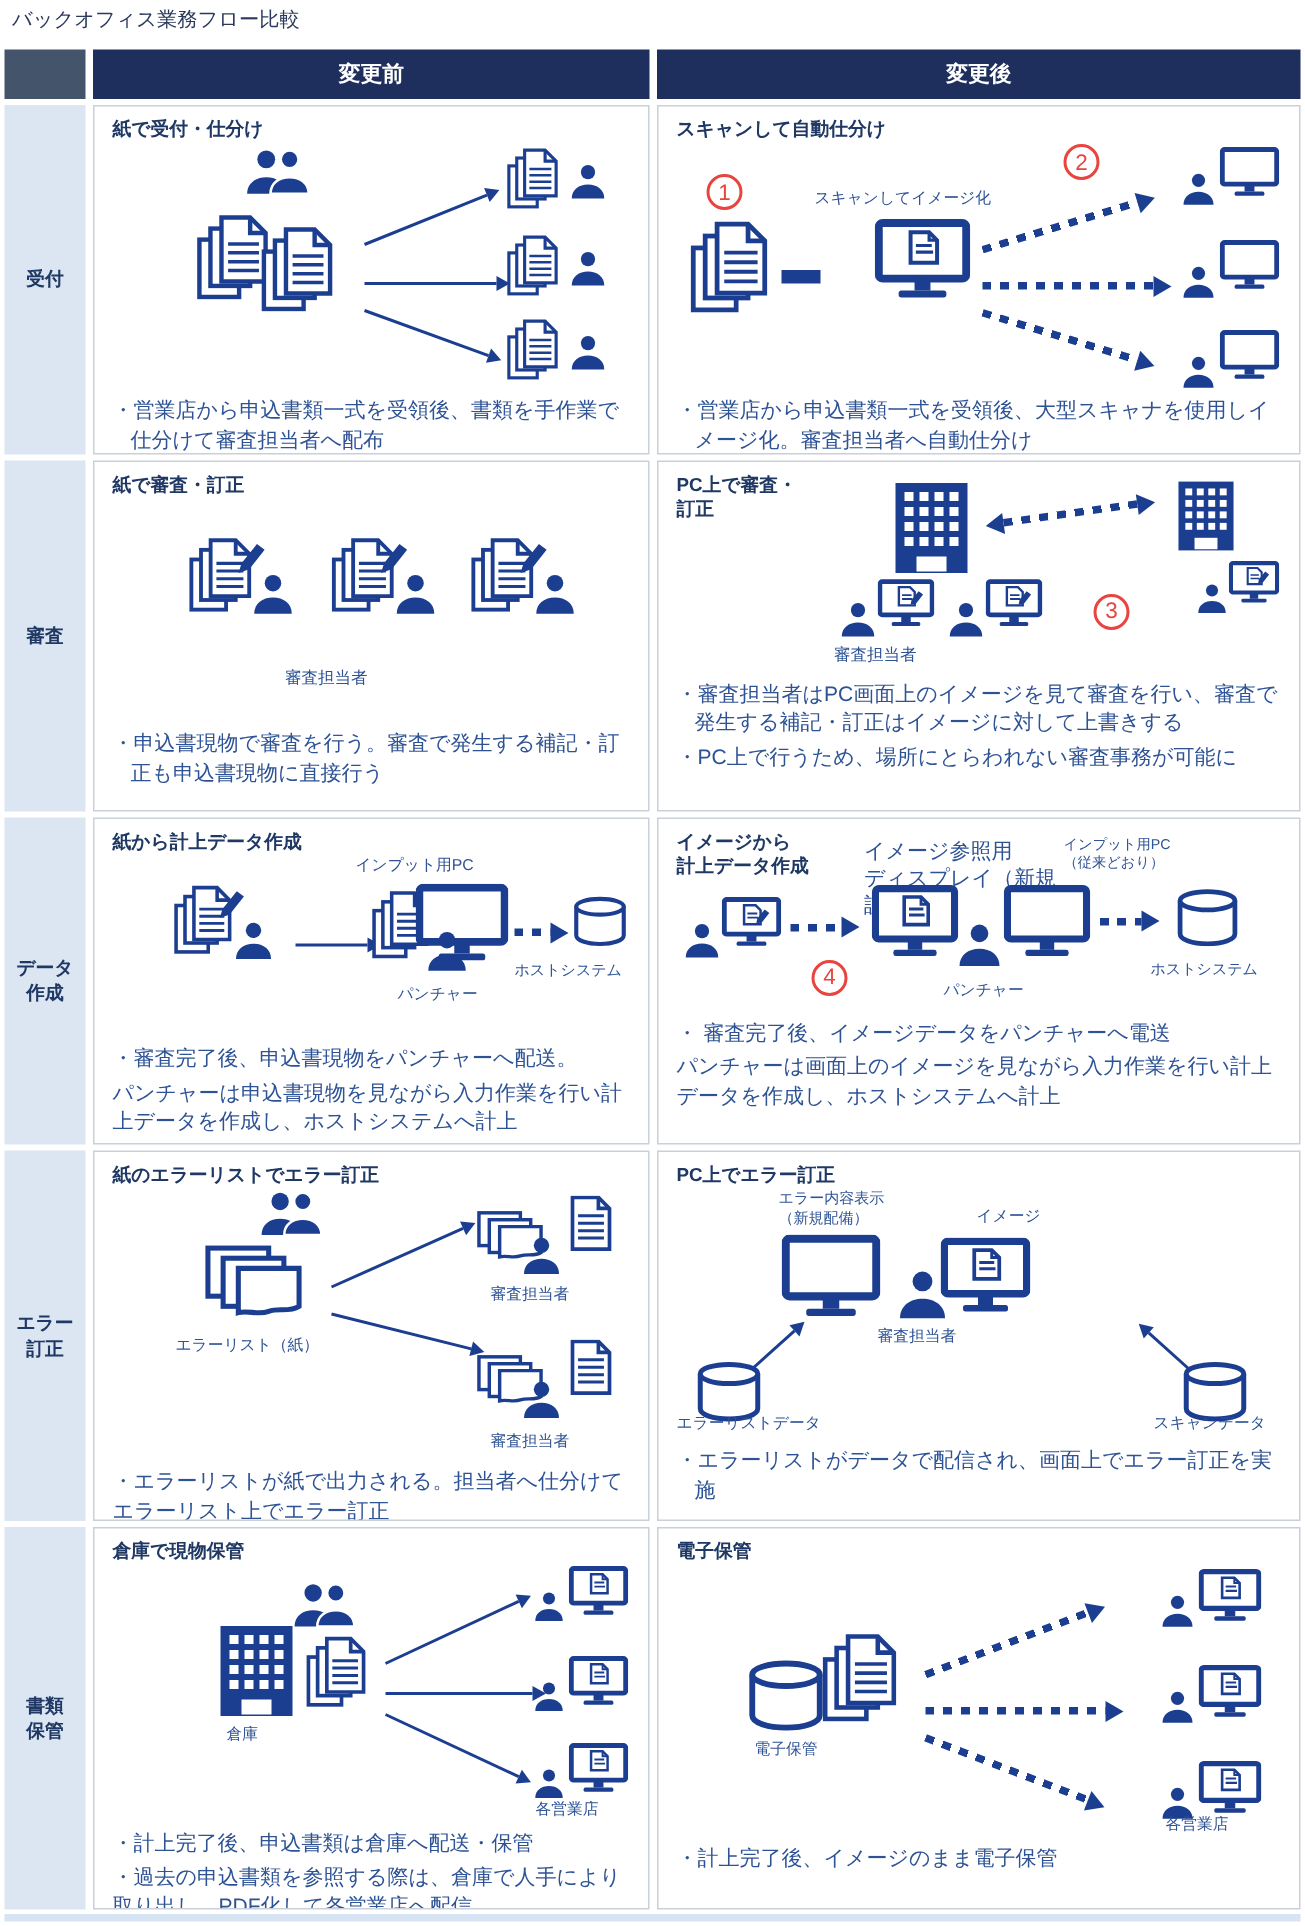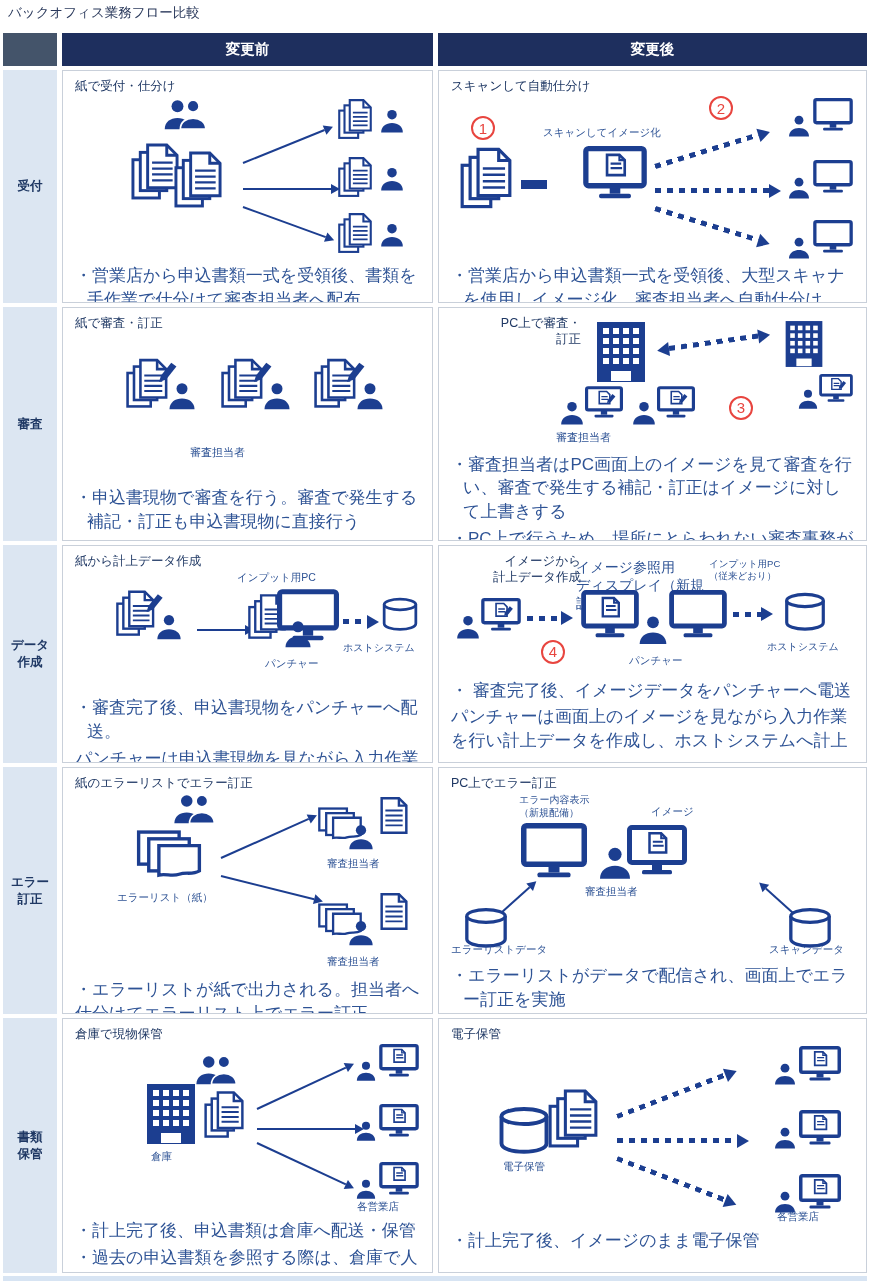--- a/index.html
+++ b/index.html
@@ -14,26 +14,26 @@
   grid-template-columns:54px 371px 429px;
   grid-template-rows:33px 233px 234px 218px 247px 255px;
   gap:4px 5px;background:#fff}
 .corner{background:var(--corner)}
 .hcell{background:var(--hdr);color:#fff;font-weight:bold;font-size:14.5px;
   display:flex;align-items:center;justify-content:center}
 .lcell{background:var(--rowbg);color:var(--navy);font-weight:bold;font-size:12.5px;
   display:flex;align-items:center;justify-content:center;text-align:center;
   white-space:pre-line;line-height:1.35}
 .cell{background:#fff;border:1px solid var(--cellborder);padding:7px 12px 5px;position:relative;overflow:hidden}
-.h{font-size:12.5px;font-weight:normal;color:var(--navy);line-height:1.3;white-space:pre-line}
-.hc{width:130px;text-align:right}
+.h{font-size:12.5px;font-weight:bold;color:var(--navy);line-height:1.3;white-space:pre-line}
+.hc{width:130px;text-align:left}
 .diagram{position:relative;margin-top:2px}
 .ic{position:absolute;color:var(--icon)}
 .lbl{position:absolute;color:var(--text);font-size:10.5px;line-height:1.3;text-align:left;white-space:pre-line}
-.blt{font-size:17px;color:var(--text);line-height:1.4;margin-top:3px}
+.blt{font-size:14px;color:var(--text);line-height:1.4;margin-top:3px}
 .hang{padding-left:12px;text-indent:-12px}
 .cnum{position:absolute;width:24px;height:24px;border:2px solid var(--red);border-radius:50%;
   color:var(--red);font-size:15px;display:flex;align-items:center;justify-content:center;background:transparent}
 .a{position:absolute;height:2px;background:var(--icon);transform-origin:left center}
 .a::after{content:"";position:absolute;left:100%;top:50%;margin-top:-5px;width:0;height:0;
   border-left:9px solid var(--icon);border-top:5px solid transparent;border-bottom:5px solid transparent}
 .ad{height:5px;background:repeating-linear-gradient(90deg,var(--icon) 0 6px,transparent 6px 12px)}
 .ad::after{margin-top:-7px;border-left:12px solid var(--icon);border-top:7px solid transparent;border-bottom:7px solid transparent}
 .ad2::before{content:"";position:absolute;right:100%;top:50%;margin-top:-7px;width:0;height:0;
   border-right:12px solid var(--icon);border-top:7px solid transparent;border-bottom:7px solid transparent}

